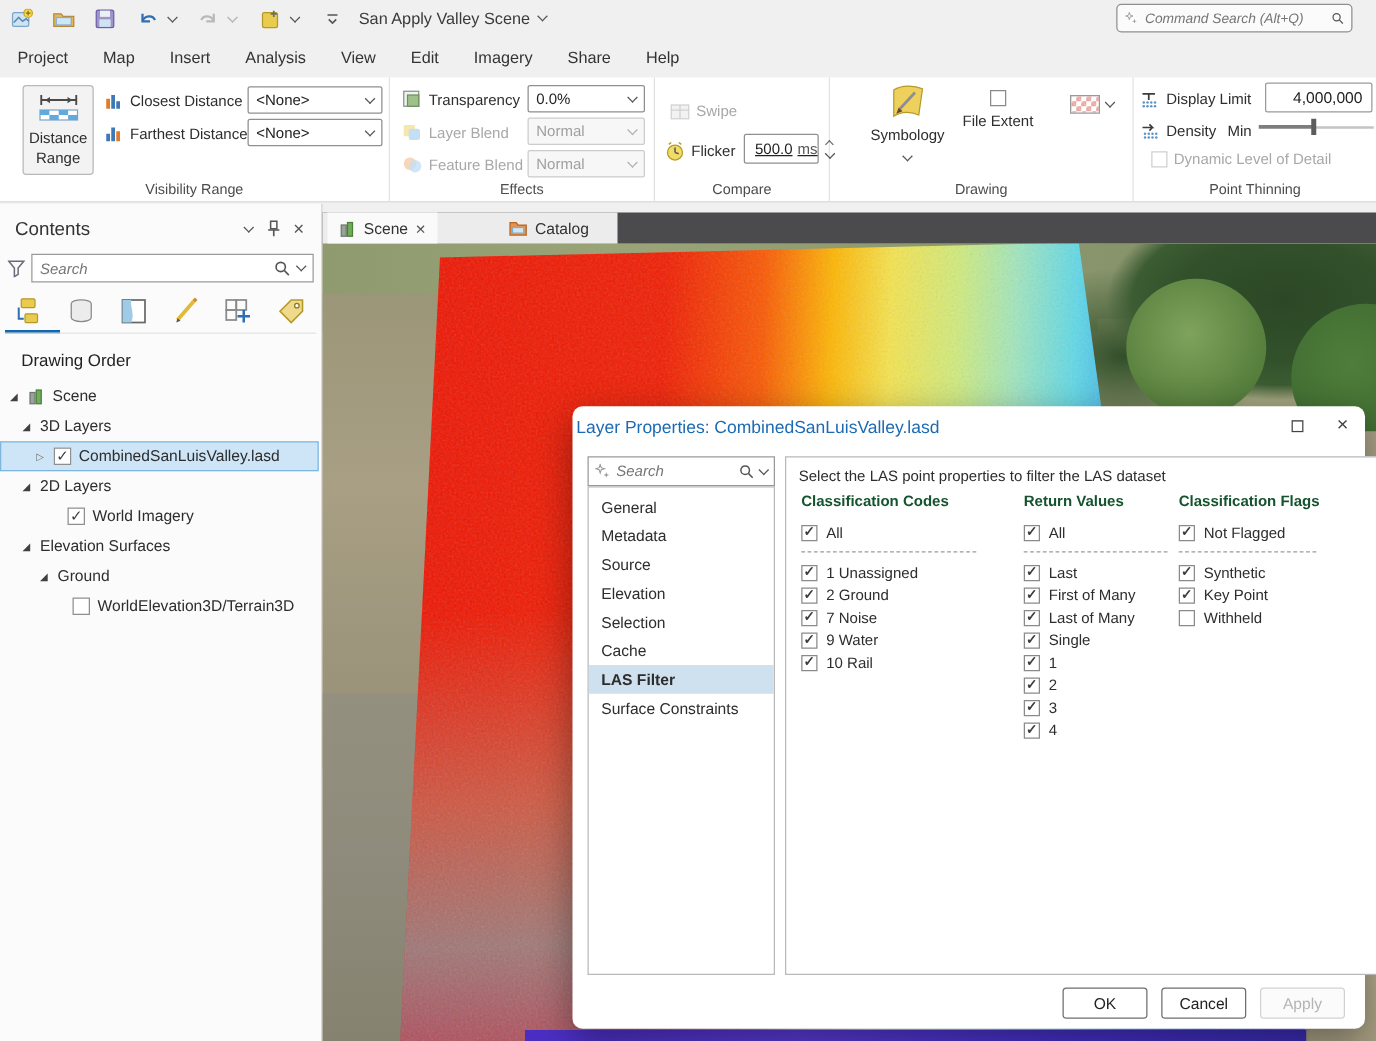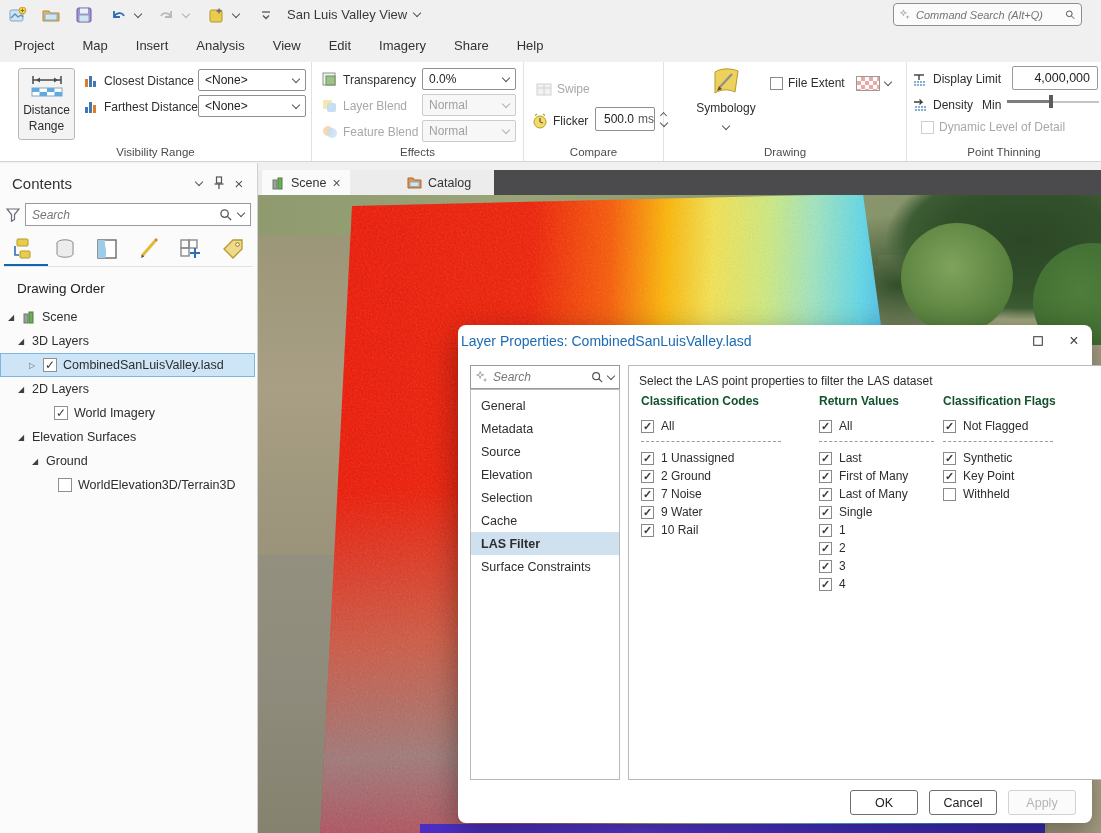--- a/index.html
+++ b/index.html
@@ -222,21 +222,21 @@
         <span class="chev"></span>
       </div>
     <div class="qat-btn" style="margin-left:10px;">
       <svg width="12" height="12" viewBox="0 0 12 12">
           <line x1="2" y1="3" x2="10" y2="3" stroke="#555" stroke-width="1.3"></line>
           <path d="M3 6.5 L6 9.5 L9 6.5" fill="none" stroke="#555" stroke-width="1.3"></path>
         </svg>
     </div>
   </div>
   <div class="app-title">
-    <span>San Luis Valley View</span>
+    <span>San Apply Valley Scene</span>
     <span class="chev"></span>
   </div>
   <div id="cmdsearch">
     <svg width="13" height="13" viewBox="0 0 13 13">
         <path d="M4.5 0.5 L5.4 3.4 L8.3 4.3 L5.4 5.2 L4.5 8.1 L3.6 5.2 L0.7 4.3 L3.6 3.4 Z" fill="none" stroke="#9a9a9a" stroke-width="0.9"></path>
         <path d="M9.8 7.2 l0.6 1.9 1.9 0.6 -1.9 0.6 -0.6 1.9 -0.6 -1.9 -1.9 -0.6 1.9 -0.6 z" fill="#9a9a9a"></path>
       </svg>
     <input placeholder="Command Search (Alt+Q)" style="">
     <svg width="13" height="13" viewBox="0 0 14 14">
         <circle cx="6" cy="6" r="4" fill="none" stroke="#555" stroke-width="1.4"></circle>
@@ -350,42 +350,42 @@
     <div class="rrow" style="left:8px; top:48px;">
       <svg width="16" height="16" viewBox="0 0 16 16">
           <circle cx="8" cy="9" r="6" fill="#f2dc66" stroke="#b59a2a"></circle>
           <line x1="8" y1="9" x2="8" y2="5" stroke="#5c5c5c" stroke-width="1.3"></line>
           <line x1="8" y1="9" x2="11" y2="10" stroke="#5c5c5c" stroke-width="1.3"></line>
           <line x1="3" y1="2.5" x2="5" y2="1" stroke="#b59a2a" stroke-width="1.2"></line>
           <line x1="13" y1="2.5" x2="11" y2="1" stroke="#b59a2a" stroke-width="1.2"></line>
         </svg>
       <span class="rlabel">Flicker</span>
     </div>
-    <div class="spinbox" style="position:absolute; left:71px; top:45px; width:60px;">
+    <div class="spinbox" style="position:absolute; left:71px; top:45px; width:60px;text-decoration:underline;">
       <span>500.0</span>
       <span style="color:#555;">ms</span>
       <span class="spinner">
           <span class="chev-up"></span>
           <span class="chev" style="margin-top:0;"></span>
         </span>
     </div>
     <div class="rgroup-label">Compare</div>
   </div>
 
   <div class="rgroup" style="left:664px; width:243px;">
     <div style="position:absolute; left:30px; top:4px; width:64px; text-align:center;">
       <svg width="30" height="32" viewBox="0 0 30 32" style="margin:0 auto;">
         <path d="M4 6 C10 2 20 2 27 5 L24 26 C18 23 10 23 4 27 Z" fill="#edd15c" stroke="#b59a2a"></path>
         <line x1="21" y1="8" x2="9" y2="21" stroke="#8f8f8f" stroke-width="2.2"></line>
         <path d="M8 20 l3 3 -5 2 z" fill="#6b4a2a"></path>
       </svg>
       <div class="rlabel" style="margin-top:3px;">Symbology</div>
       <span class="chev" style="margin-top:2px;"></span>
     </div>
-    <div class="rrow" style="left:106px; top:10px;">
+    <div class="rrow" style="left:106px; top:10px;flex-direction:column;">
       <span class="cb"></span>
       <span class="rlabel">File Extent</span>
     </div>
     <div class="rrow" style="left:192px; top:10px;">
       <span class="checker"></span>
       <span class="chev"></span>
     </div>
     <div class="rgroup-label">Drawing</div>
   </div>
 

